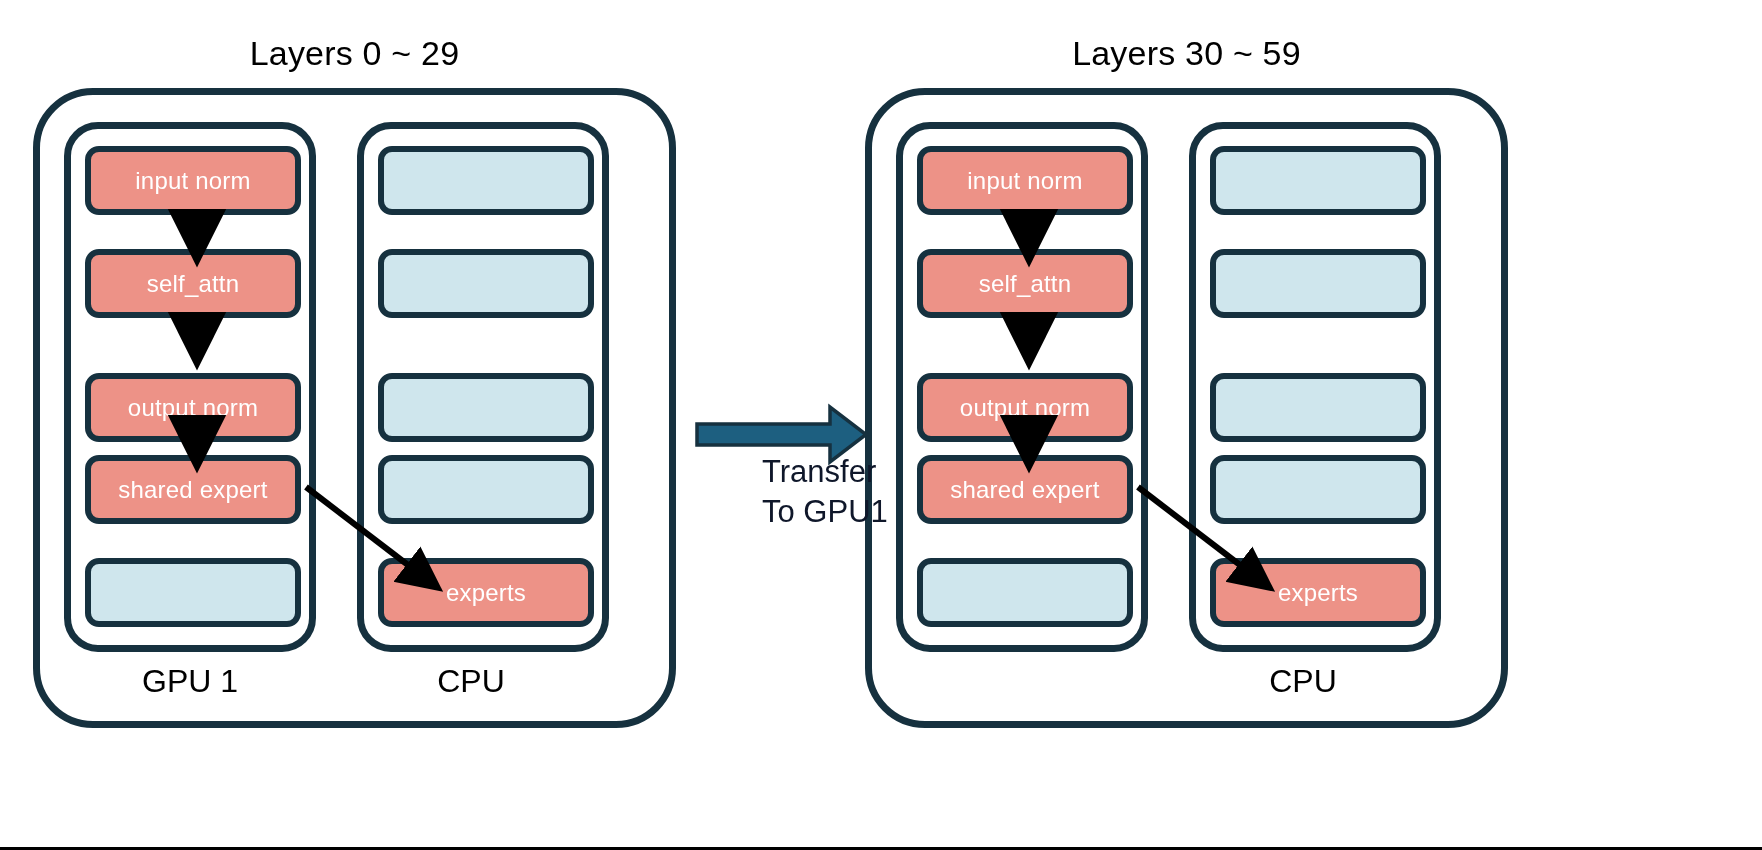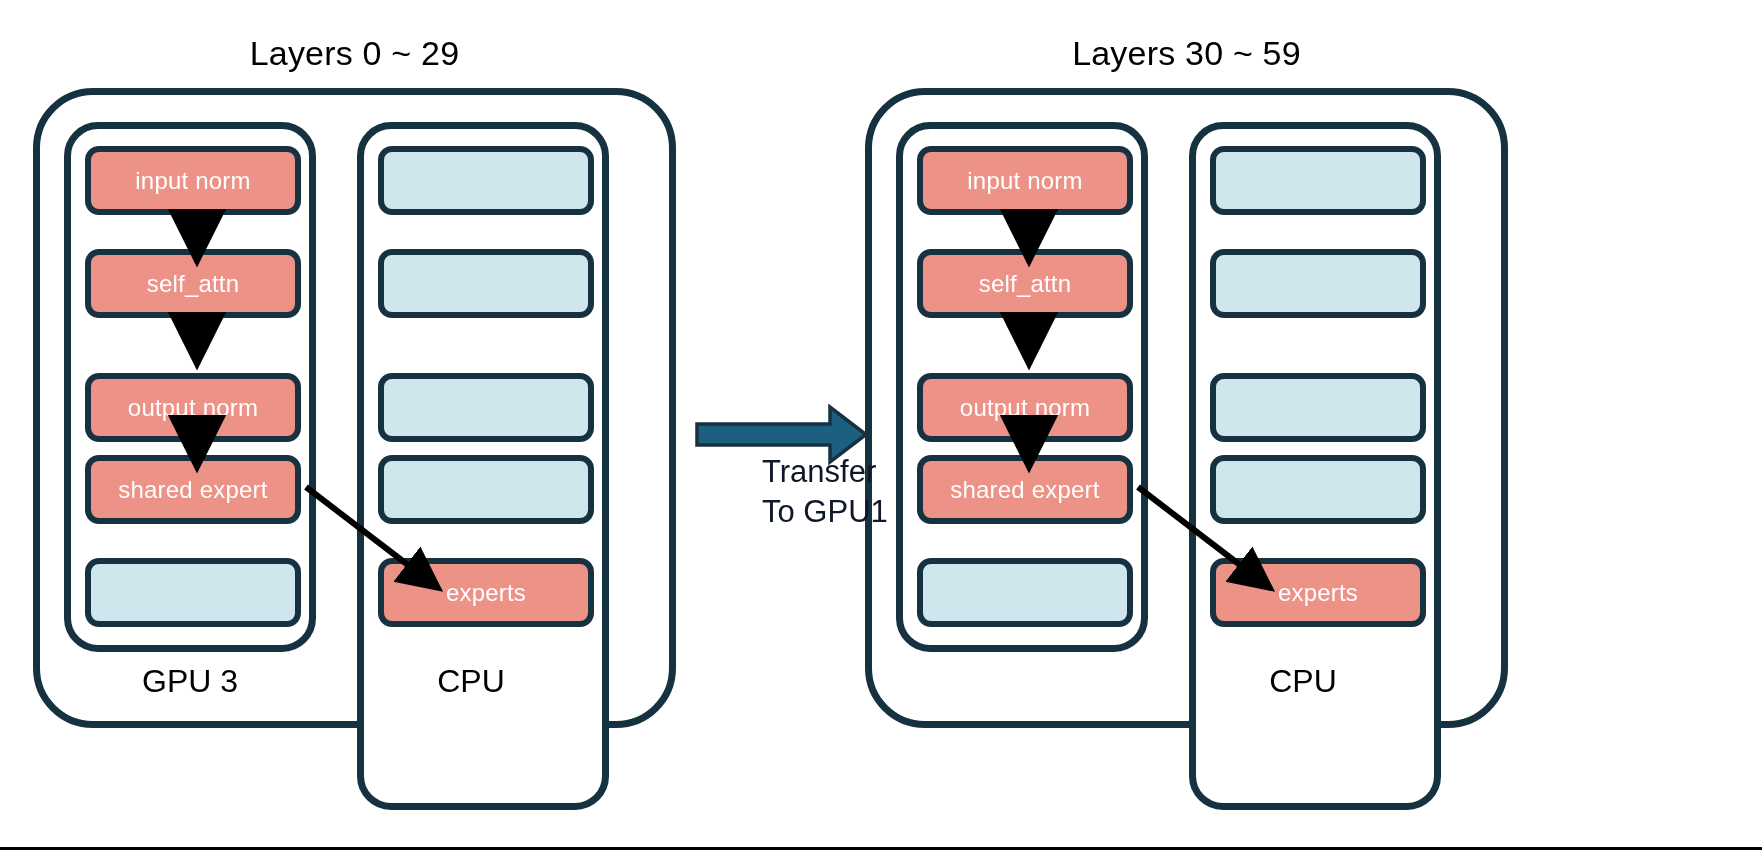--- a/index.html
+++ b/index.html
@@ -51,21 +51,21 @@
   
   .column {
     position: absolute;
     top: 27px;
     border: 7px solid #16313f;
     border-radius: 34px;
     background: #ffffff;
     box-sizing: border-box;
   }
   .col-gpu { left: 24px; width: 252px; height: 530px; }
-  .col-cpu { left: 317px; width: 252px; height: 688px; }
+  .col-cpu { left: 317px; width: 252px; height: 530px; }
 
   
   .slot {
     position: absolute;
     left: 14px;
     width: 216px;
     height: 69px;
     border: 6px solid #16313f;
     border-radius: 14px;
     box-sizing: border-box;
@@ -148,21 +148,21 @@
     </div>
 
     <div class="column col-cpu">
       <div class="slot blue slot-0"></div>
       <div class="slot blue slot-1"></div>
       <div class="slot blue slot-2"></div>
       <div class="slot blue slot-3"></div>
       <div class="slot red  slot-4">experts</div>
     </div>
 
-    <div class="hw-label hw-gpu">GPU 3</div>
+    <div class="hw-label hw-gpu">GPU 1</div>
     <div class="hw-label hw-cpu">CPU</div>
   </div>
 
   <div class="group-title" id="title-right">Layers 30 ~ 59</div>
 
   <div class="device" id="device-right">
 
     <div class="column col-gpu">
       <div class="slot red slot-0">input norm</div>
       <div class="slot red slot-1">self_attn</div>

